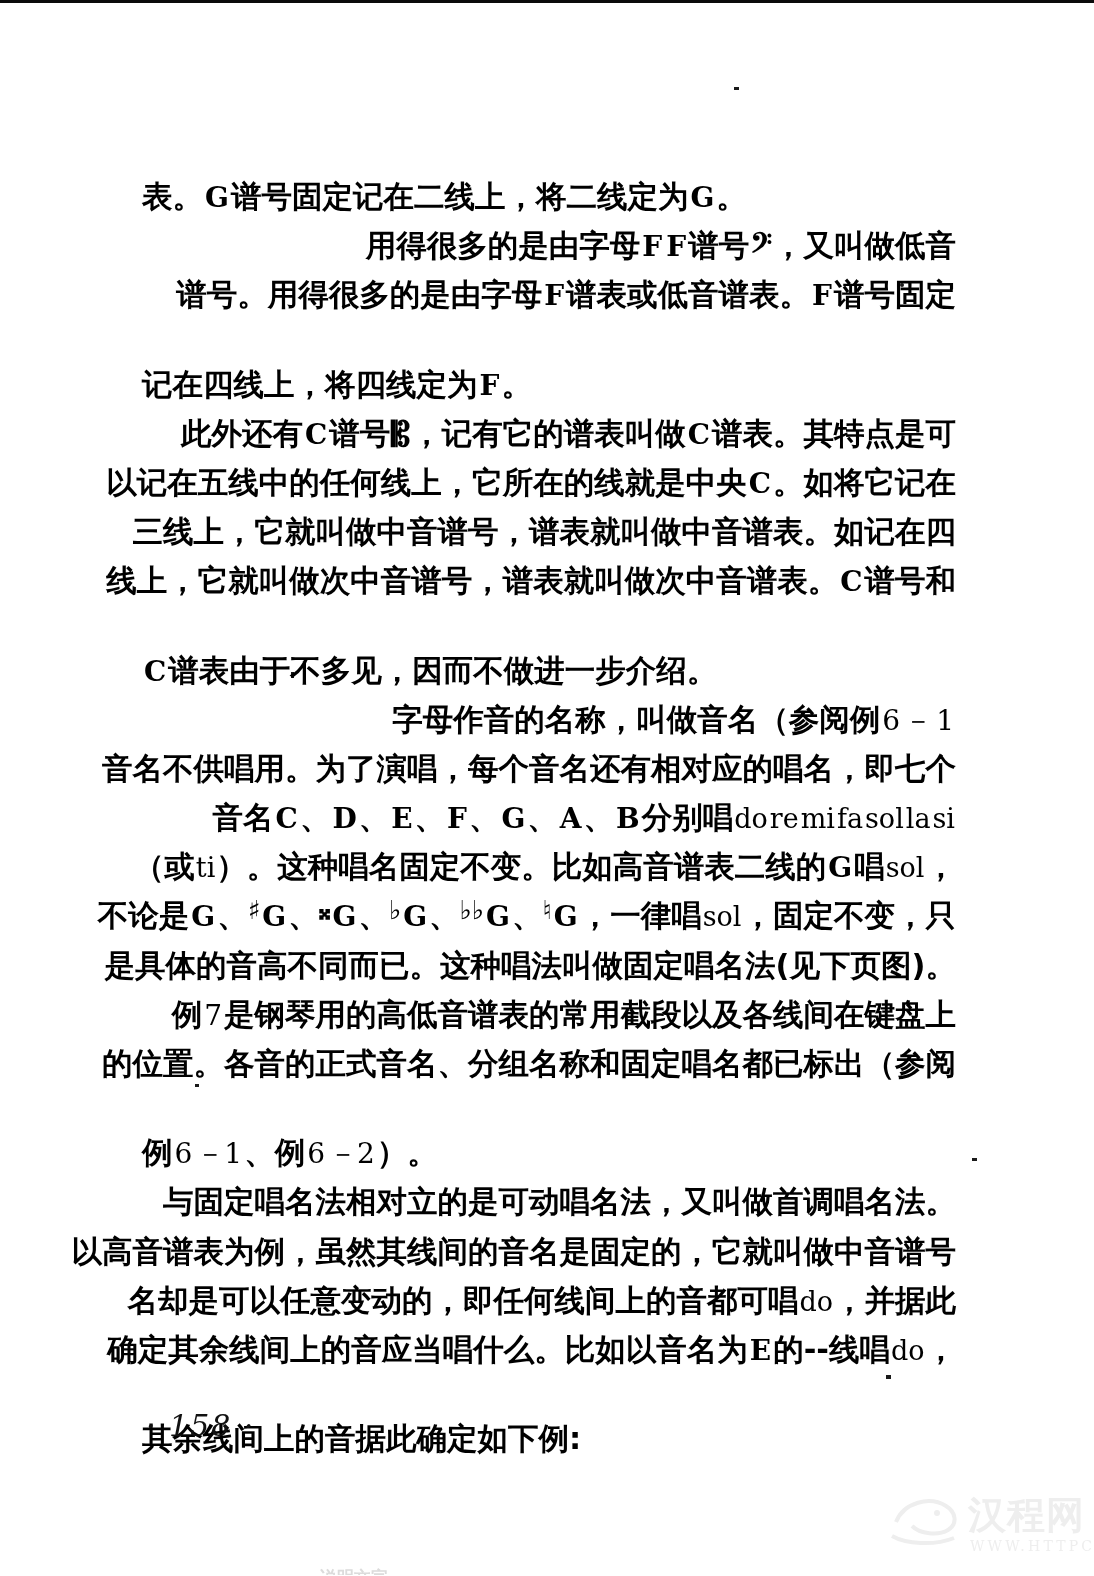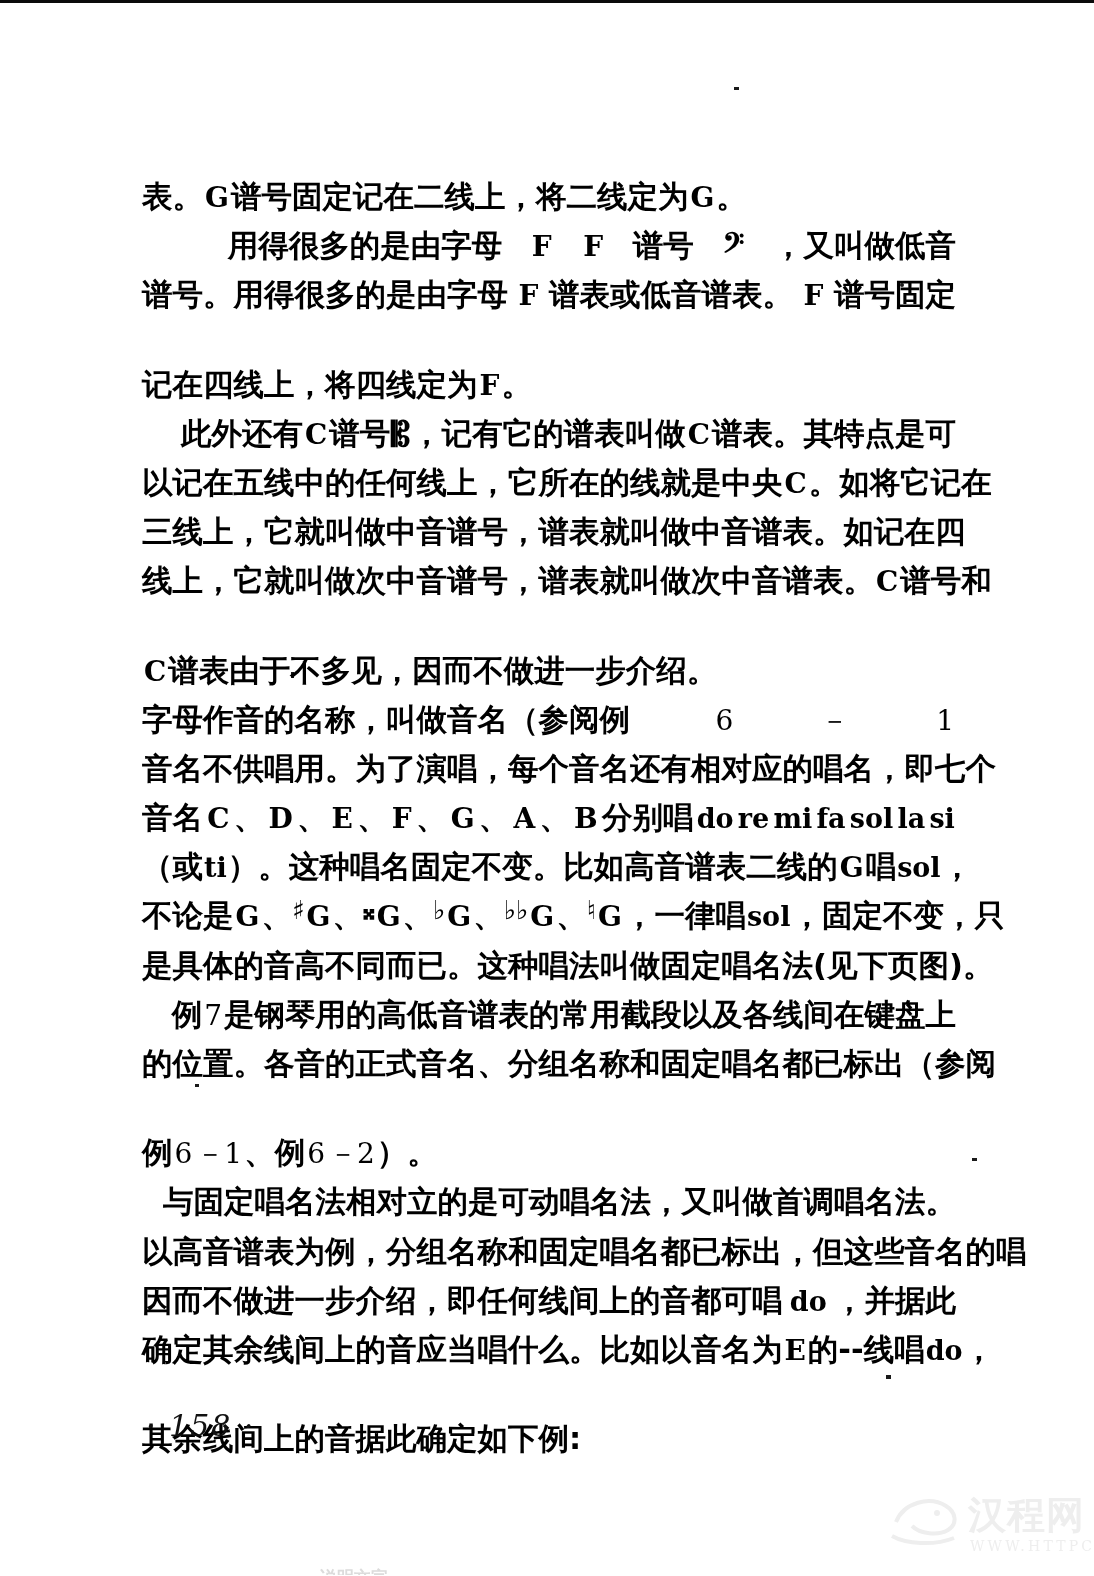--- a/index.html
+++ b/index.html
@@ -50,40 +50,40 @@
     line-height: 49.2px;
     white-space: nowrap;
     color: #000000;
     font-size: 30.5px;
     font-weight: bold;
     letter-spacing: 0px;
   }
   
   .line.just {
     display: flex;
-    justify-content: space-between;
+    justify-content: flex-end;
     align-items: baseline;
   }
   .line.just > span { display: inline-block; }
 
   .line.ragged { display: block; margin-top: 40px; }
 
   .indent { display: inline-block; width: 58px; }
 
   
   .lat {
     font-family: "DejaVu Serif", "Liberation Serif", serif;
     font-weight: bold;
     font-size: 28px;
     padding: 0 2px;
   }
   
   .sol {
     font-family: "DejaVu Serif", "Liberation Serif", serif;
-    font-weight: bold;
+    font-weight: normal;
     font-size: 27px;
     padding: 0 1px;
   }
   .num {
     font-family: "DejaVu Serif", "Liberation Serif", serif;
     font-weight: normal;
     font-size: 28px;
     padding: 0 2px;
   }
   
@@ -316,24 +316,24 @@
           <span class="han">的位置。各音的正式音名、分组名称和固定唱名都已标出（参阅</span>
         </div>
         <div class="line ragged"><span class="han">例</span><span class="num">6</span><span class="num">－1</span><span class="han">、例</span><span class="num">6</span><span class="num">－2</span><span class="han">）。</span></div>
       </div>
       <div class="paragraph">
         <div class="line just">
           <span class="indent"></span>
           <span class="han">与固定唱名法相对立的是可动唱名法，又叫做首调唱名法。</span>
         </div>
         <div class="line just">
-          <span class="han">以高音谱表为例，分组名称和固定唱名都已标出，但这些音名的唱</span>
-        </div>
-        <div class="line just">
-          <span class="han">因而不做进一步介绍，即任何线间上的音都可唱</span>
+          <span class="han">以高音谱表为例，虽然其线间的音名是固定的，它就叫做中音谱号</span>
+        </div>
+        <div class="line just">
+          <span class="han">名却是可以任意变动的，即任何线间上的音都可唱</span>
           <span class="sol">do</span>
           <span class="han">，并据此</span>
         </div>
         <div class="line just">
           <span class="han">确定其余线间上的音应当唱什么。比如以音名为</span>
           <span class="lat">E</span>
           <span class="han">的--线唱</span>
           <span class="sol">do</span>
           <span class="han">，</span>
         </div>

